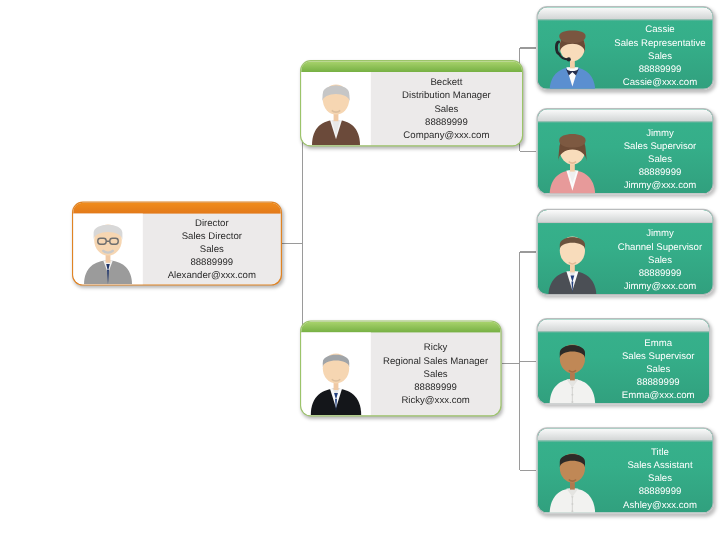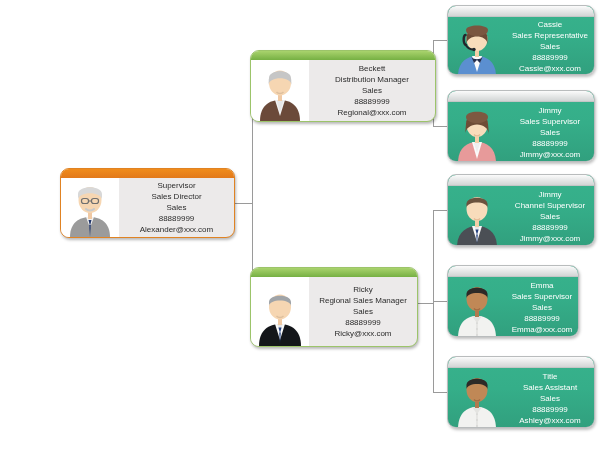--- a/index.html
+++ b/index.html
@@ -172,21 +172,21 @@
           <ellipse cx="28" cy="24" rx="11.5" ry="13" fill="#f6d6b2"></ellipse>
           <path d="M16.5 21 C16.5 10 39.5 10 39.5 21 C39.5 16 35 14 28 14 C21 14 16.5 16 16.5 21 Z" fill="#cfcfcf"></path>
           <path d="M16 18 C16 9 40 9 40 18 L40 24 C40 15 16 15 16 24 Z" fill="#d8d8d8"></path>
           <rect x="19.5" y="22.5" width="7" height="5" rx="2.2" fill="none" stroke="#6f6f6f" stroke-width="1.2"></rect>
           <rect x="29.5" y="22.5" width="7" height="5" rx="2.2" fill="none" stroke="#6f6f6f" stroke-width="1.2"></rect>
           <path d="M26.5 25 H29.5" stroke="#6f6f6f" stroke-width="1.2"></path>
           <path d="M24 33 C26 35 30 35 32 33" stroke="#c9c9c9" stroke-width="2" fill="none" stroke-linecap="round"></path>
         </svg>
       </div>
       <div class="info">
-        <span>Supervisor</span>
+        <span>Director</span>
         <span>Sales Director</span>
         <span>Sales</span>
         <span>88889999</span>
         <span>Alexander@xxx.com</span>
       </div>
     </div>
   </div>
 
   <div class="node light green" style="left:250px; top:50px; width:186px; height:72px;">
     <div class="hdr"></div>
@@ -201,21 +201,21 @@
           <path d="M16.8 24 C15.5 10 40.5 10 39.2 24 C39.2 17 36 14.5 28 14.5 C20 14.5 16.8 17 16.8 24 Z" fill="#b9b9b9"></path>
           <path d="M17 20 C17 11 39 11 39 20 L39.6 27 C39 18 17 18 16.4 27 Z" fill="#c6c6c6"></path>
           <path d="M24.5 34 C26.3 36 29.7 36 31.5 34" stroke="#ddbf9e" stroke-width="1.4" fill="none"></path>
         </svg>
       </div>
       <div class="info">
         <span>Beckett</span>
         <span>Distribution Manager</span>
         <span>Sales</span>
         <span>88889999</span>
-        <span>Regional@xxx.com</span>
+        <span>Company@xxx.com</span>
       </div>
     </div>
   </div>
 
   <div class="node light green" style="left:250px; top:267px; width:168px; height:80px;">
     <div class="hdr"></div>
     <div class="body">
       <div class="photo">
         <svg width="56" height="63" viewBox="0 0 56 63" aria-hidden="true">
           <path d="M7 63 C7 47 17 41 28 41 C39 41 49 47 49 63 Z" fill="#14161a"></path>
@@ -312,21 +312,21 @@
       <div class="info">
         <span>Jimmy</span>
         <span>Channel Supervisor</span>
         <span>Sales</span>
         <span>88889999</span>
         <span>Jimmy@xxx.com</span>
       </div>
     </div>
   </div>
 
-  <div class="node teal" style="left:447px; top:265px; width:132px; height:72px;">
+  <div class="node teal" style="left:447px; top:265px; width:145px; height:72px;">
     <div class="hdr"></div>
     <div class="body">
       <div class="photo">
         <svg width="54" height="62" viewBox="0 0 54 62" aria-hidden="true">
           <path d="M8 62 C8 46 17 40 27 40 C37 40 46 46 46 62 Z" fill="#f2f2f0"></path>
           <path d="M27 40 L27 62" stroke="#d9d9d6" stroke-width="1"></path>
           <circle cx="27" cy="47" r="0.8" fill="#cfcfcc"></circle>
           <circle cx="27" cy="53" r="0.8" fill="#cfcfcc"></circle>
           <circle cx="27" cy="59" r="0.8" fill="#cfcfcc"></circle>
           <path d="M22 40 L27 47 L32 40 Z" fill="#e4e4e1"></path>

